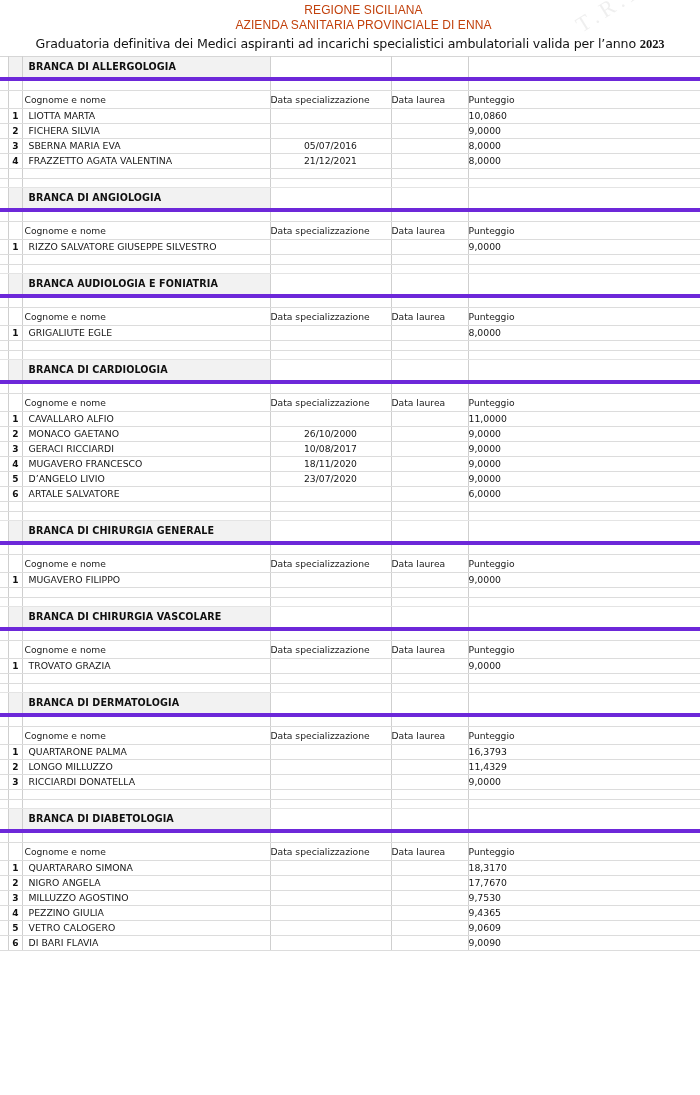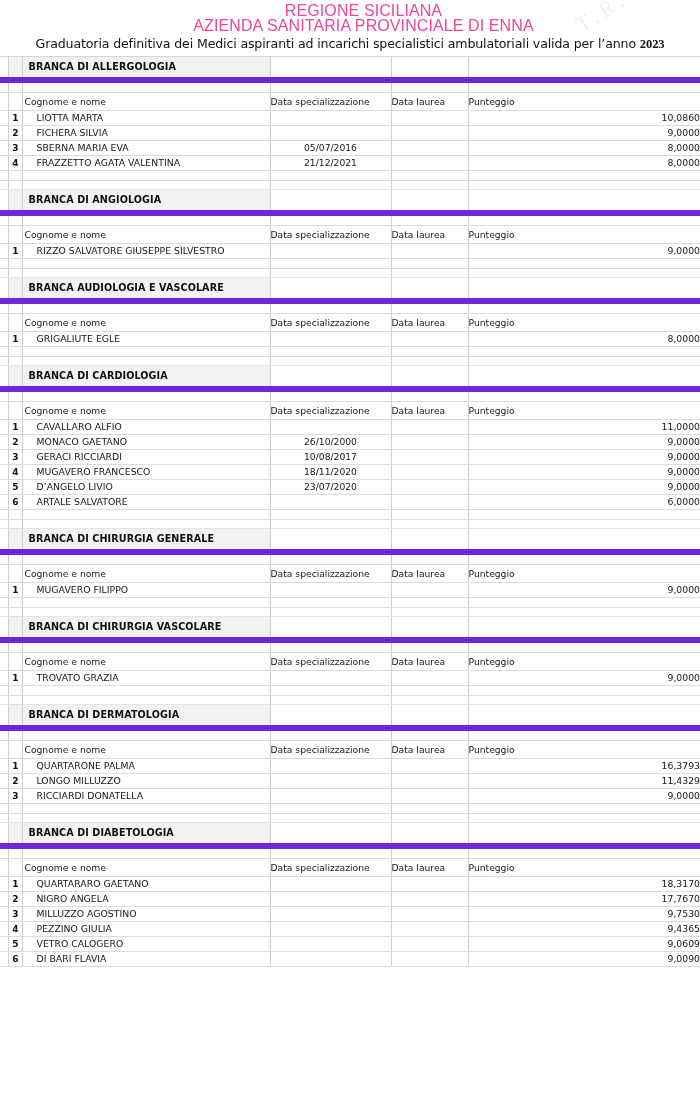--- a/index.html
+++ b/index.html
@@ -44,23 +44,23 @@
 
   
   #doc-header {
     position: relative;
     z-index: 2;
     padding-top: 2px;
   }
   .hdr-line {
     text-align: center;
     font-family: "Liberation Sans", "DejaVu Sans", sans-serif;
-    font-size: 16px;
+    font-size: 12px;
     line-height: 15px;
-    color: #ec4899;
+    color: #c2410c;
     letter-spacing: 0.1px;
     margin-left: 27px;
   }
   .hdr-line.l1 { margin-top: 1px; }
   .hdr-line.l2 { margin-top: 0px; }
   .hdr-sub {
     text-align: center;
     font-family: "DejaVu Sans", "Liberation Sans", sans-serif;
     font-size: 12.6px;
     line-height: 17px;
@@ -108,21 +108,21 @@
   table.grid td.col-punt { border-right: none; }
 
   tr.r-blank td { height: 9px; line-height: 9px; }
   tr.r-gap td   { height: 8px; line-height: 8px; border-bottom: 1px solid #e4e4e4; }
 
   
   tr.r-section td {
     height: 20px;
     line-height: 20px;
     background: #f2f2f2;
-    border-bottom: 6px solid #6d28d9;
+    border-bottom: 4px solid #6d28d9;
     border-top: 1px solid #d6d6d6;
   }
   tr.r-section td.gutter { background: #ffffff; }
   tr.r-section td.col-spec,
   tr.r-section td.col-laur,
   tr.r-section td.col-punt { background: #ffffff; }
   .section-title {
     font-weight: bold;
     font-size: 9.6px;
     padding-left: 6px;
@@ -138,33 +138,33 @@
 
   
   .cell-num {
     text-align: right;
     padding-right: 3px;
     font-weight: bold;
     font-size: 9px;
     color: #111;
   }
   .cell-name {
-    padding-left: 14px;
+    padding-left: 6px;
     text-align: left;
     font-size: 9.3px;
     color: #161616;
     letter-spacing: 0.02px;
   }
   .cell-date {
     text-align: center;
     font-size: 9.2px;
     color: #161616;
   }
   .cell-score {
-    text-align: right;
+    text-align: left;
     font-size: 9.3px;
     color: #161616;
   }
 </style>
 </head>
 <body>
 
 <div id="watermark">
   <div class="wm-text">T.R.D.</div>
 </div>
@@ -369,21 +369,21 @@
           <td></td>
           <td></td>
           <td class="col-spec"></td>
           <td class="col-laur"></td>
           <td class="col-punt"></td>
         </tr>
         <tr class="r-section">
           <td class="gutter"></td>
           <td></td>
           <td>
-            <div class="section-title">BRANCA AUDIOLOGIA E VASCOLARE</div>
+            <div class="section-title">BRANCA AUDIOLOGIA E FONIATRIA</div>
           </td>
           <td class="col-spec"></td>
           <td class="col-laur"></td>
           <td class="col-punt"></td>
         </tr>
         <tr class="r-blank">
           <td class="gutter"></td>
           <td></td>
           <td></td>
           <td class="col-spec"></td>
@@ -859,21 +859,21 @@
           <td class="col-punt">
             <div class="ch center">Punteggio</div>
           </td>
         </tr>
         <tr class="r-data">
           <td class="gutter"></td>
           <td>
             <div class="cell-num">1</div>
           </td>
           <td>
-            <div class="cell-name">QUARTARARO GAETANO</div>
+            <div class="cell-name">QUARTARARO SIMONA</div>
           </td>
           <td class="col-spec">
             <div class="cell-date"></div>
           </td>
           <td class="col-laur">
             <div class="cell-date"></div>
           </td>
           <td class="col-punt">
             <div class="cell-score">18,3170</div>
           </td>

